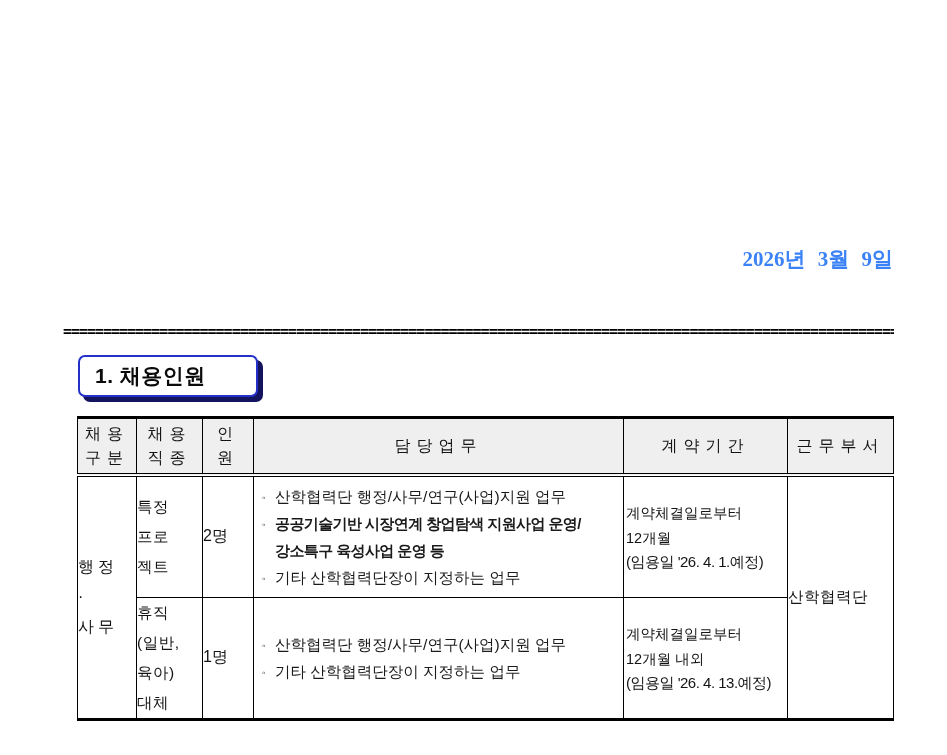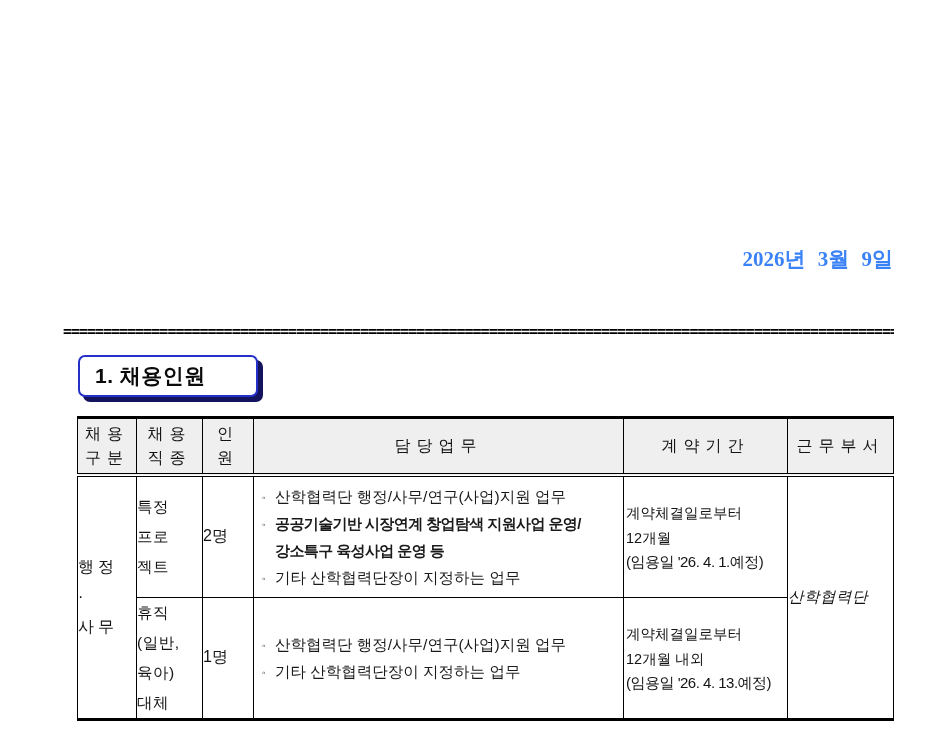--- a/index.html
+++ b/index.html
@@ -54,21 +54,21 @@
   .pre { white-space:pre-line; }
   td.cell-category { letter-spacing:4px; line-height:30px; }
   td.cell-jobtype  { letter-spacing:0.5px; line-height:30px; font-size:15.5px; }
   td.cell-duties { text-align:left; padding:6px 4px 6px 8px; }
   .duty-row { display:flex; align-items:flex-start; font-size:15.5px; line-height:27px; color:#1a1a1a; }
   .duty-bullet { flex:0 0 13px; font-size:10px; line-height:27px; text-align:left;
                  transform:translateY(1px); color:#1a1a1a; }
   .duty-text.bold { font-weight:bold; letter-spacing:-0.6px; font-size:15px; }
   td.cell-period { font-size:14.5px; line-height:25px; padding:2px; }
   .period-l3 { font-size:15px; letter-spacing:-0.5px; line-height:22px; }
-  td.cell-dept { font-size:15.5px; letter-spacing:0.5px;font-style:italic; }
+  td.cell-dept { font-size:15.5px; letter-spacing:0.5px; }
 </style>
 </head>
 <body>
 
 <div class="page">
 
 
 
   <div class="date-block">
     <div class="date-line">2026년 3월 9일</div>

